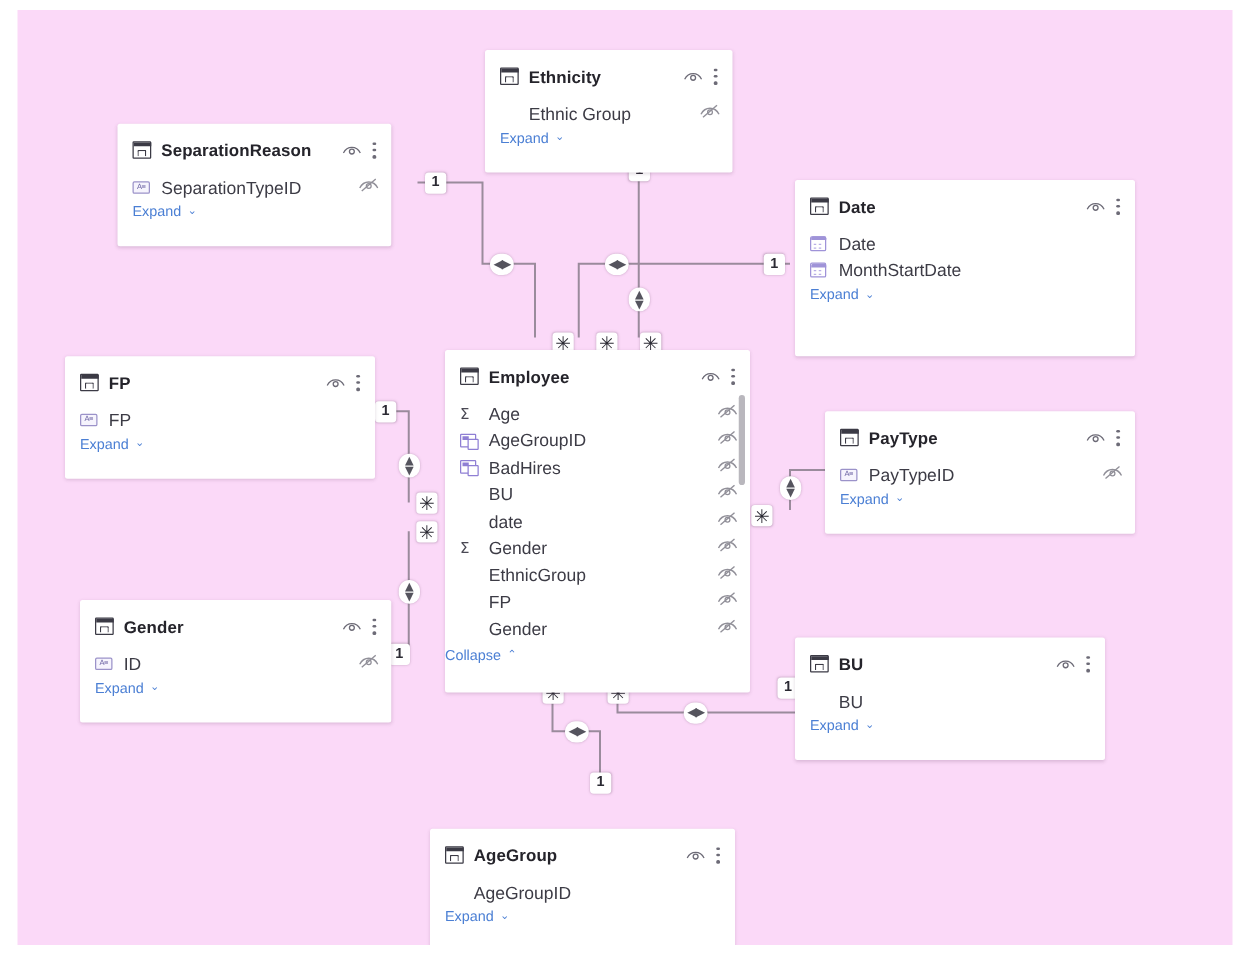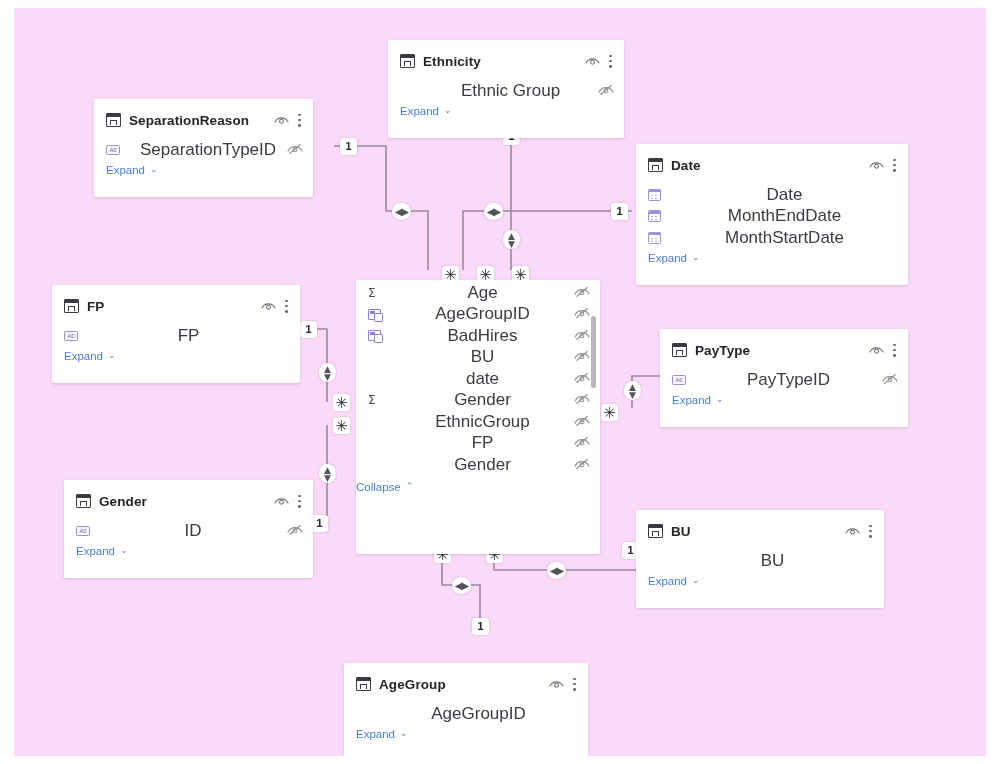--- a/index.html
+++ b/index.html
@@ -50,21 +50,21 @@
   .kebab{
     width:3px;height:13px;display:flex;flex-direction:column;
     justify-content:space-between;align-items:center;
   }
   .kebab i{display:block;width:2.5px;height:2.5px;border-radius:50%;background:#6d6b77;}
   .fields{padding:2px 10px 0 12px;}
   .fld{
     display:flex;align-items:center;height:21.5px;
   }
   .fld-ico{width:16px;flex:0 0 auto;margin-right:7px;display:flex;align-items:center;justify-content:flex-start;}
-  .fld-name{font-size:17px;color:#3c3b45;white-space:nowrap;flex:1 1 auto;text-align:center;}
+  .fld-name{font-size:14px;color:#3c3b45;white-space:nowrap;flex:1 1 auto;}
   .fld-hide{width:16px;flex:0 0 auto;opacity:.75;}
   .sigma{font-size:12px;color:#4a4954;line-height:1;font-family:"DejaVu Sans",sans-serif;}
   .calcico{
     width:13px;height:11px;border:1.3px solid #8f7fd4;border-radius:1px;
     position:relative;box-sizing:border-box;background:#fff;
   }
   .calcico::before{
     content:"";position:absolute;left:1px;top:1px;width:5px;height:3px;background:#8f7fd4;
   }
   .calcico::after{
@@ -206,21 +206,21 @@
         <span>▼</span>
       </span>
     </div>
     <div class="marker horiz" style="left:533px;top:554px">
       <span class="mk-gl">◀▶</span>
     </div>
     <div class="marker horiz" style="left:438px;top:569px">
       <span class="mk-gl">◀▶</span>
     </div>
 
-    <div class="tbl" style="left:374px;top:32px;width:236px;height:98px">
+    <div class="tbl" style="left:374px;top:32px;width:198px;height:98px">
       <div class="tbl-hdr">
         <span class="tbl-ico"></span>
         <span class="tbl-name">Ethnicity</span>
         <span class="hdr-actions">
           <span>
             <svg class="eye" viewBox="0 0 20 13">
                 <path d="M1 9 C5 1 15 1 19 9" fill="none" stroke="#6d6b77" stroke-width="1.4"></path>
                 <circle cx="10" cy="7.5" r="2.6" fill="none" stroke="#6d6b77" stroke-width="1.4"></circle>
               </svg>
           </span>
@@ -311,26 +311,20 @@
         <div class="fld">
           <span class="fld-ico">
               <span class="calico"></span>
             </span>
           <span class="fld-name">Date</span>
         </div>
         <div class="fld">
           <span class="fld-ico">
               <span class="calico"></span>
             </span>
-          <span class="fld-name">MonthEndDate</span>
-        </div>
-        <div class="fld">
-          <span class="fld-ico">
-              <span class="calico"></span>
-            </span>
           <span class="fld-name">MonthStartDate</span>
         </div>
       </div>
       <div class="expand" style="padding-left:12px">
         <span>Expand</span>
         <span class="chev">⌄</span>
       </div>
     </div>
 
     <div class="tbl" style="left:38px;top:277px;width:248px;height:98px">
@@ -359,20 +353,37 @@
           <span class="fld-name">FP</span>
         </div>
       </div>
       <div class="expand" style="padding-left:12px">
         <span>Expand</span>
         <span class="chev">⌄</span>
       </div>
     </div>
 
     <div class="tbl" style="left:342px;top:272px;width:244px;height:274px">
+      <div class="tbl-hdr">
+        <span class="tbl-ico"></span>
+        <span class="tbl-name">Employee</span>
+        <span class="hdr-actions">
+          <span>
+            <svg class="eye" viewBox="0 0 20 13">
+                <path d="M1 9 C5 1 15 1 19 9" fill="none" stroke="#6d6b77" stroke-width="1.4"></path>
+                <circle cx="10" cy="7.5" r="2.6" fill="none" stroke="#6d6b77" stroke-width="1.4"></circle>
+              </svg>
+          </span>
+          <span class="kebab">
+              <i></i>
+              <i></i>
+              <i></i>
+            </span>
+        </span>
+      </div>
       <div class="vscroll"></div>
       <div class="fields">
         <div class="fld">
           <span class="fld-ico">
               <span class="sigma">Σ</span>
             </span>
           <span class="fld-name">Age</span>
           <span class="fld-hide">
             <svg viewBox="0 0 20 14" width="16" height="12">
                 <path d="M1 10 C5 2 15 2 19 10" fill="none" stroke="#6d6b77" stroke-width="1.4"></path>

